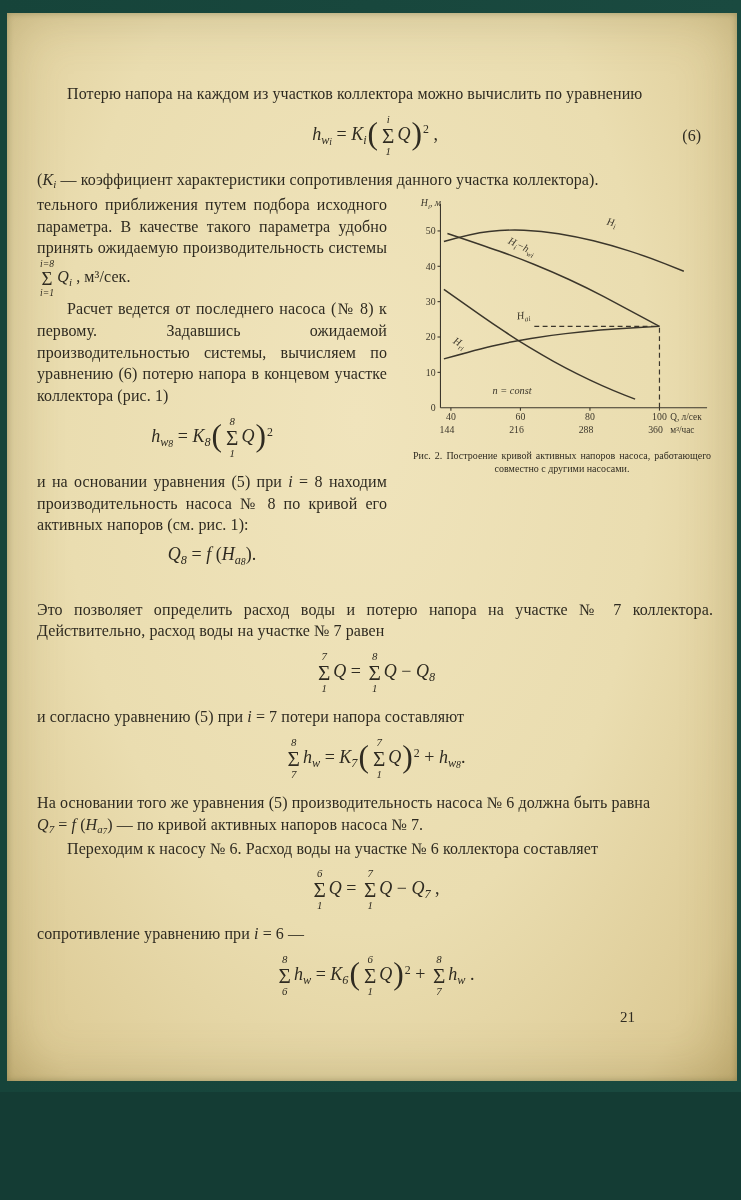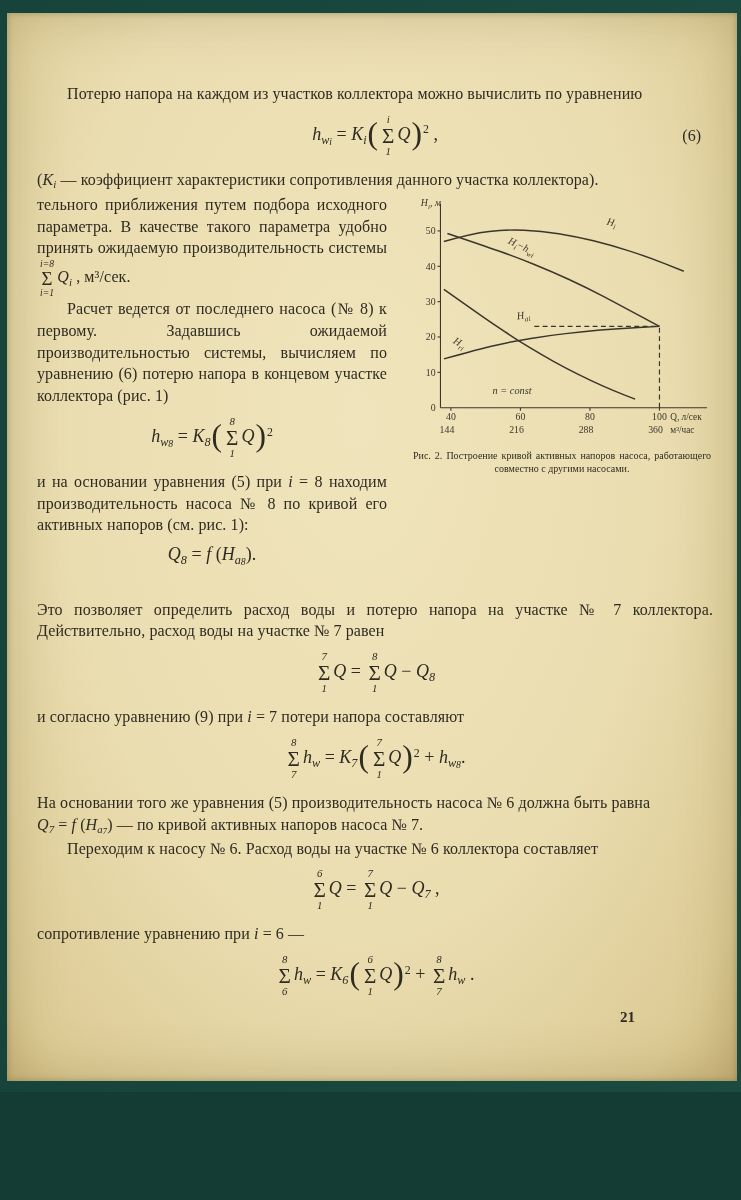--- a/index.html
+++ b/index.html
@@ -21,21 +21,21 @@
   .sum{display:inline-flex;flex-direction:column;align-items:center;vertical-align:middle;line-height:1;margin:0 3px;font-style:normal;text-indent:0;}
   .sum .sl{font-size:60%;font-style:italic;line-height:1.1;}
   .sum .sg{font-size:118%;line-height:.95;}
   .eqnum{position:absolute;right:12px;top:50%;transform:translateY(-50%);font-style:normal;font-size:16px;}
   .cols{display:flex;gap:24px;margin-top:2px;align-items:flex-start;}
   .leftcol{width:384px;}
   .figcol{width:302px;margin:0;padding:0;}
   .figcol svg{display:block;width:302px;height:247px;margin:2px auto 4px;}
   .figcaption{font-size:10px;line-height:1.32;text-align:justify;text-align-last:center;margin-top:6px;padding:0 2px;}
   .after-fig{margin-top:20px;}
-  .pagenum{text-align:right;padding-right:78px;margin-top:10px;font-size:15px;font-weight:bold;}
+  .pagenum{text-align:right;padding-right:78px;margin-top:10px;font-size:15px;font-weight:normal;}
   
   .ax{stroke:#3b362b;stroke-width:1.1;}
   .curve{stroke:#3b362b;stroke-width:1.5;fill:none;}
   .dash{stroke:#3b362b;stroke-width:1.2;stroke-dasharray:5 3.5;}
   svg text{fill:#3b362b;font-family:"Liberation Serif",serif;}
 </style>
 </head>
 <body>
 
 <div class="page">
@@ -123,21 +123,21 @@
       <div class="formula"><span class="sum">
             <span class="sl">7</span>
             <span class="sg">Σ</span>
             <span class="sl">1</span>
           </span><span class="f-i">Q</span><span class="f-t"> = </span><span class="sum">
             <span class="sl">8</span>
             <span class="sg">Σ</span>
             <span class="sl">1</span>
           </span><span class="f-i">Q</span><span class="f-t"> − </span><span class="f-i">Q</span><span class="f-sb">8</span></div>
 
-      <p class="para"><span class="f-t">и согласно уравнению (9) при </span><span class="f-i">i</span><span class="f-t"> = 7 потери напора составляют</span></p>
+      <p class="para"><span class="f-t">и согласно уравнению (5) при </span><span class="f-i">i</span><span class="f-t"> = 7 потери напора составляют</span></p>
       <div class="formula"><span class="sum">
             <span class="sl">8</span>
             <span class="sg">Σ</span>
             <span class="sl">7</span>
           </span><span class="f-i">h</span><span class="f-sb">w</span><span class="f-t"> = </span><span class="f-i">K</span><span class="f-sb">7</span><span class="f-bp">(</span><span class="sum">
             <span class="sl">7</span>
             <span class="sg">Σ</span>
             <span class="sl">1</span>
           </span><span class="f-i">Q</span><span class="f-bp">)</span><span class="f-sp">2</span><span class="f-t"> + </span><span class="f-i">h</span><span class="f-sb">w</span><span class="f-s2">8</span><span class="f-t">.</span></div>
 

